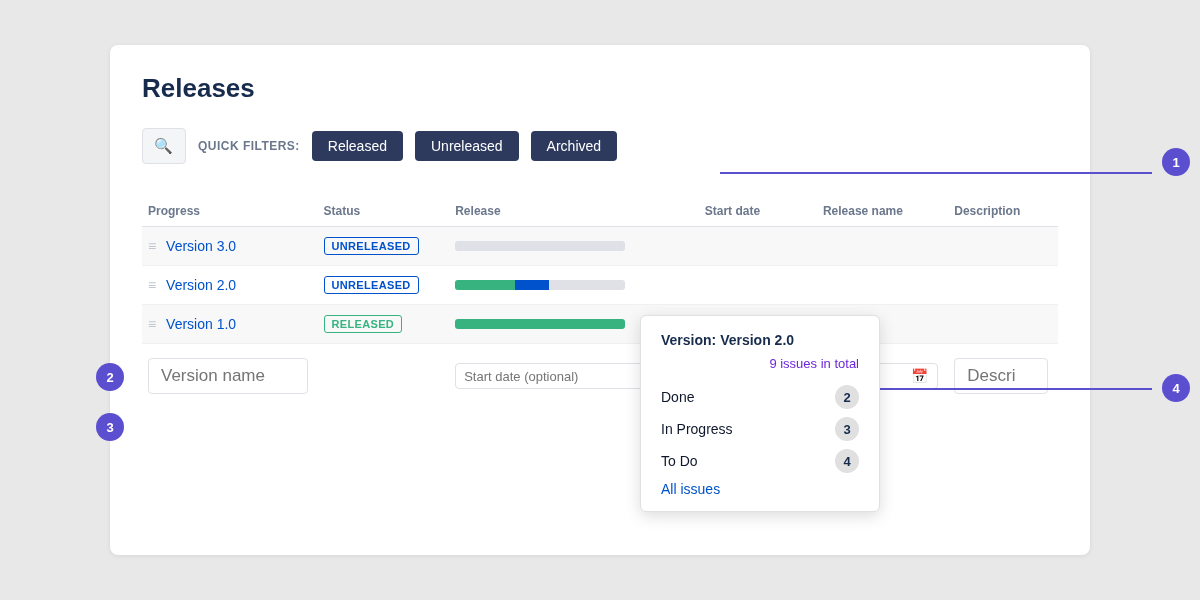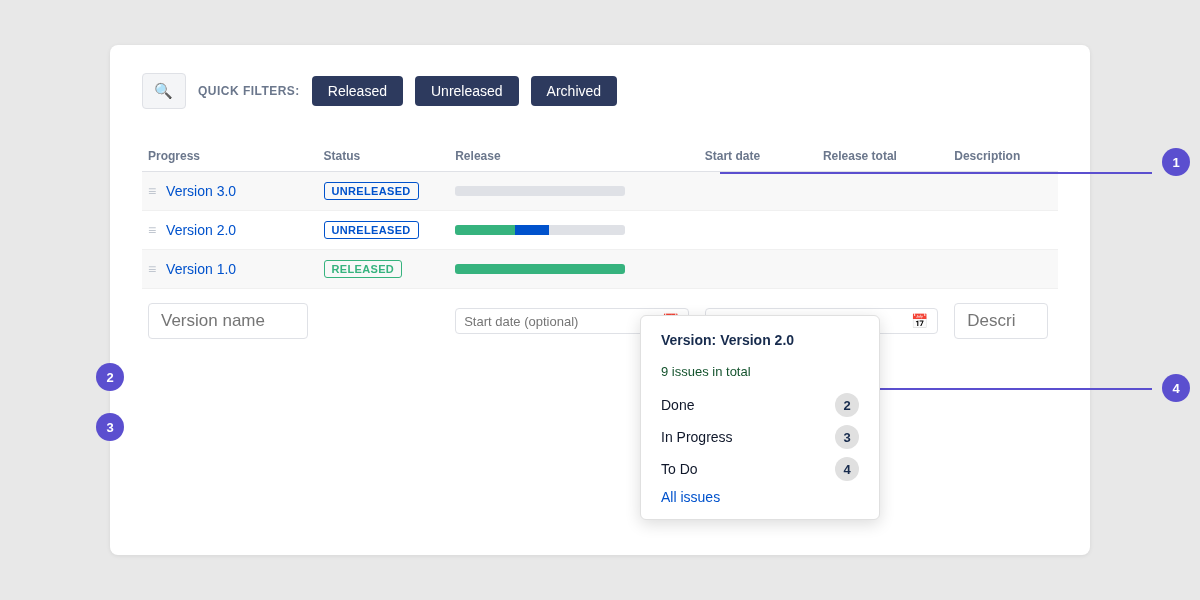--- a/index.html
+++ b/index.html
@@ -223,27 +223,28 @@
       width: 240px;
       z-index: 10;
       left: 530px;
       top: 270px;
     }
 
     .tooltip-title {
       font-size: 14px;
       font-weight: 600;
       color: #172b4d;
-      margin-bottom: 16px;
+      margin-bottom: 8px;
     }
 
     .tooltip-subtitle {
       font-size: 13px;
-      color: #14532d;
+      color: #6d28d9;
       margin-bottom: 14px;
+      text-align: right;
     }
 
     .tooltip-row {
       display: flex;
       align-items: center;
       justify-content: space-between;
       margin-bottom: 8px;
     }
 
     .tooltip-label {
@@ -287,39 +288,40 @@
       position: absolute;
     }
   </style>
 </head>
 <body>
 
 <div class="outer-wrapper">
 
   <div class="main-card">
 
+    <h1 class="page-title">Releases</h1>
 
     <div class="filters-row">
       <div class="search-box">
         <span class="search-icon">🔍</span>
       </div>
       <span class="quick-filters-label">QUICK FILTERS:</span>
       <button class="filter-btn">Released</button>
       <button class="filter-btn">Unreleased</button>
       <button class="filter-btn">Archived</button>
     </div>
 
     <table class="releases-table">
       <thead>
         <tr>
           <th style="width:160px">Progress</th>
           <th style="width:120px">Status</th>
           <th style="width:200px">Release</th>
           <th style="width:90px">Start date</th>
-          <th style="width:100px">Release total</th>
+          <th style="width:100px">Release name</th>
           <th style="width:100px">Description</th>
         </tr>
       </thead>
       <tbody>
 
 
         <tr style="background:#f8f8f8">
           <td>
             <span class="drag-handle">≡</span>
             <a class="version-link">Version 3.0</a>

